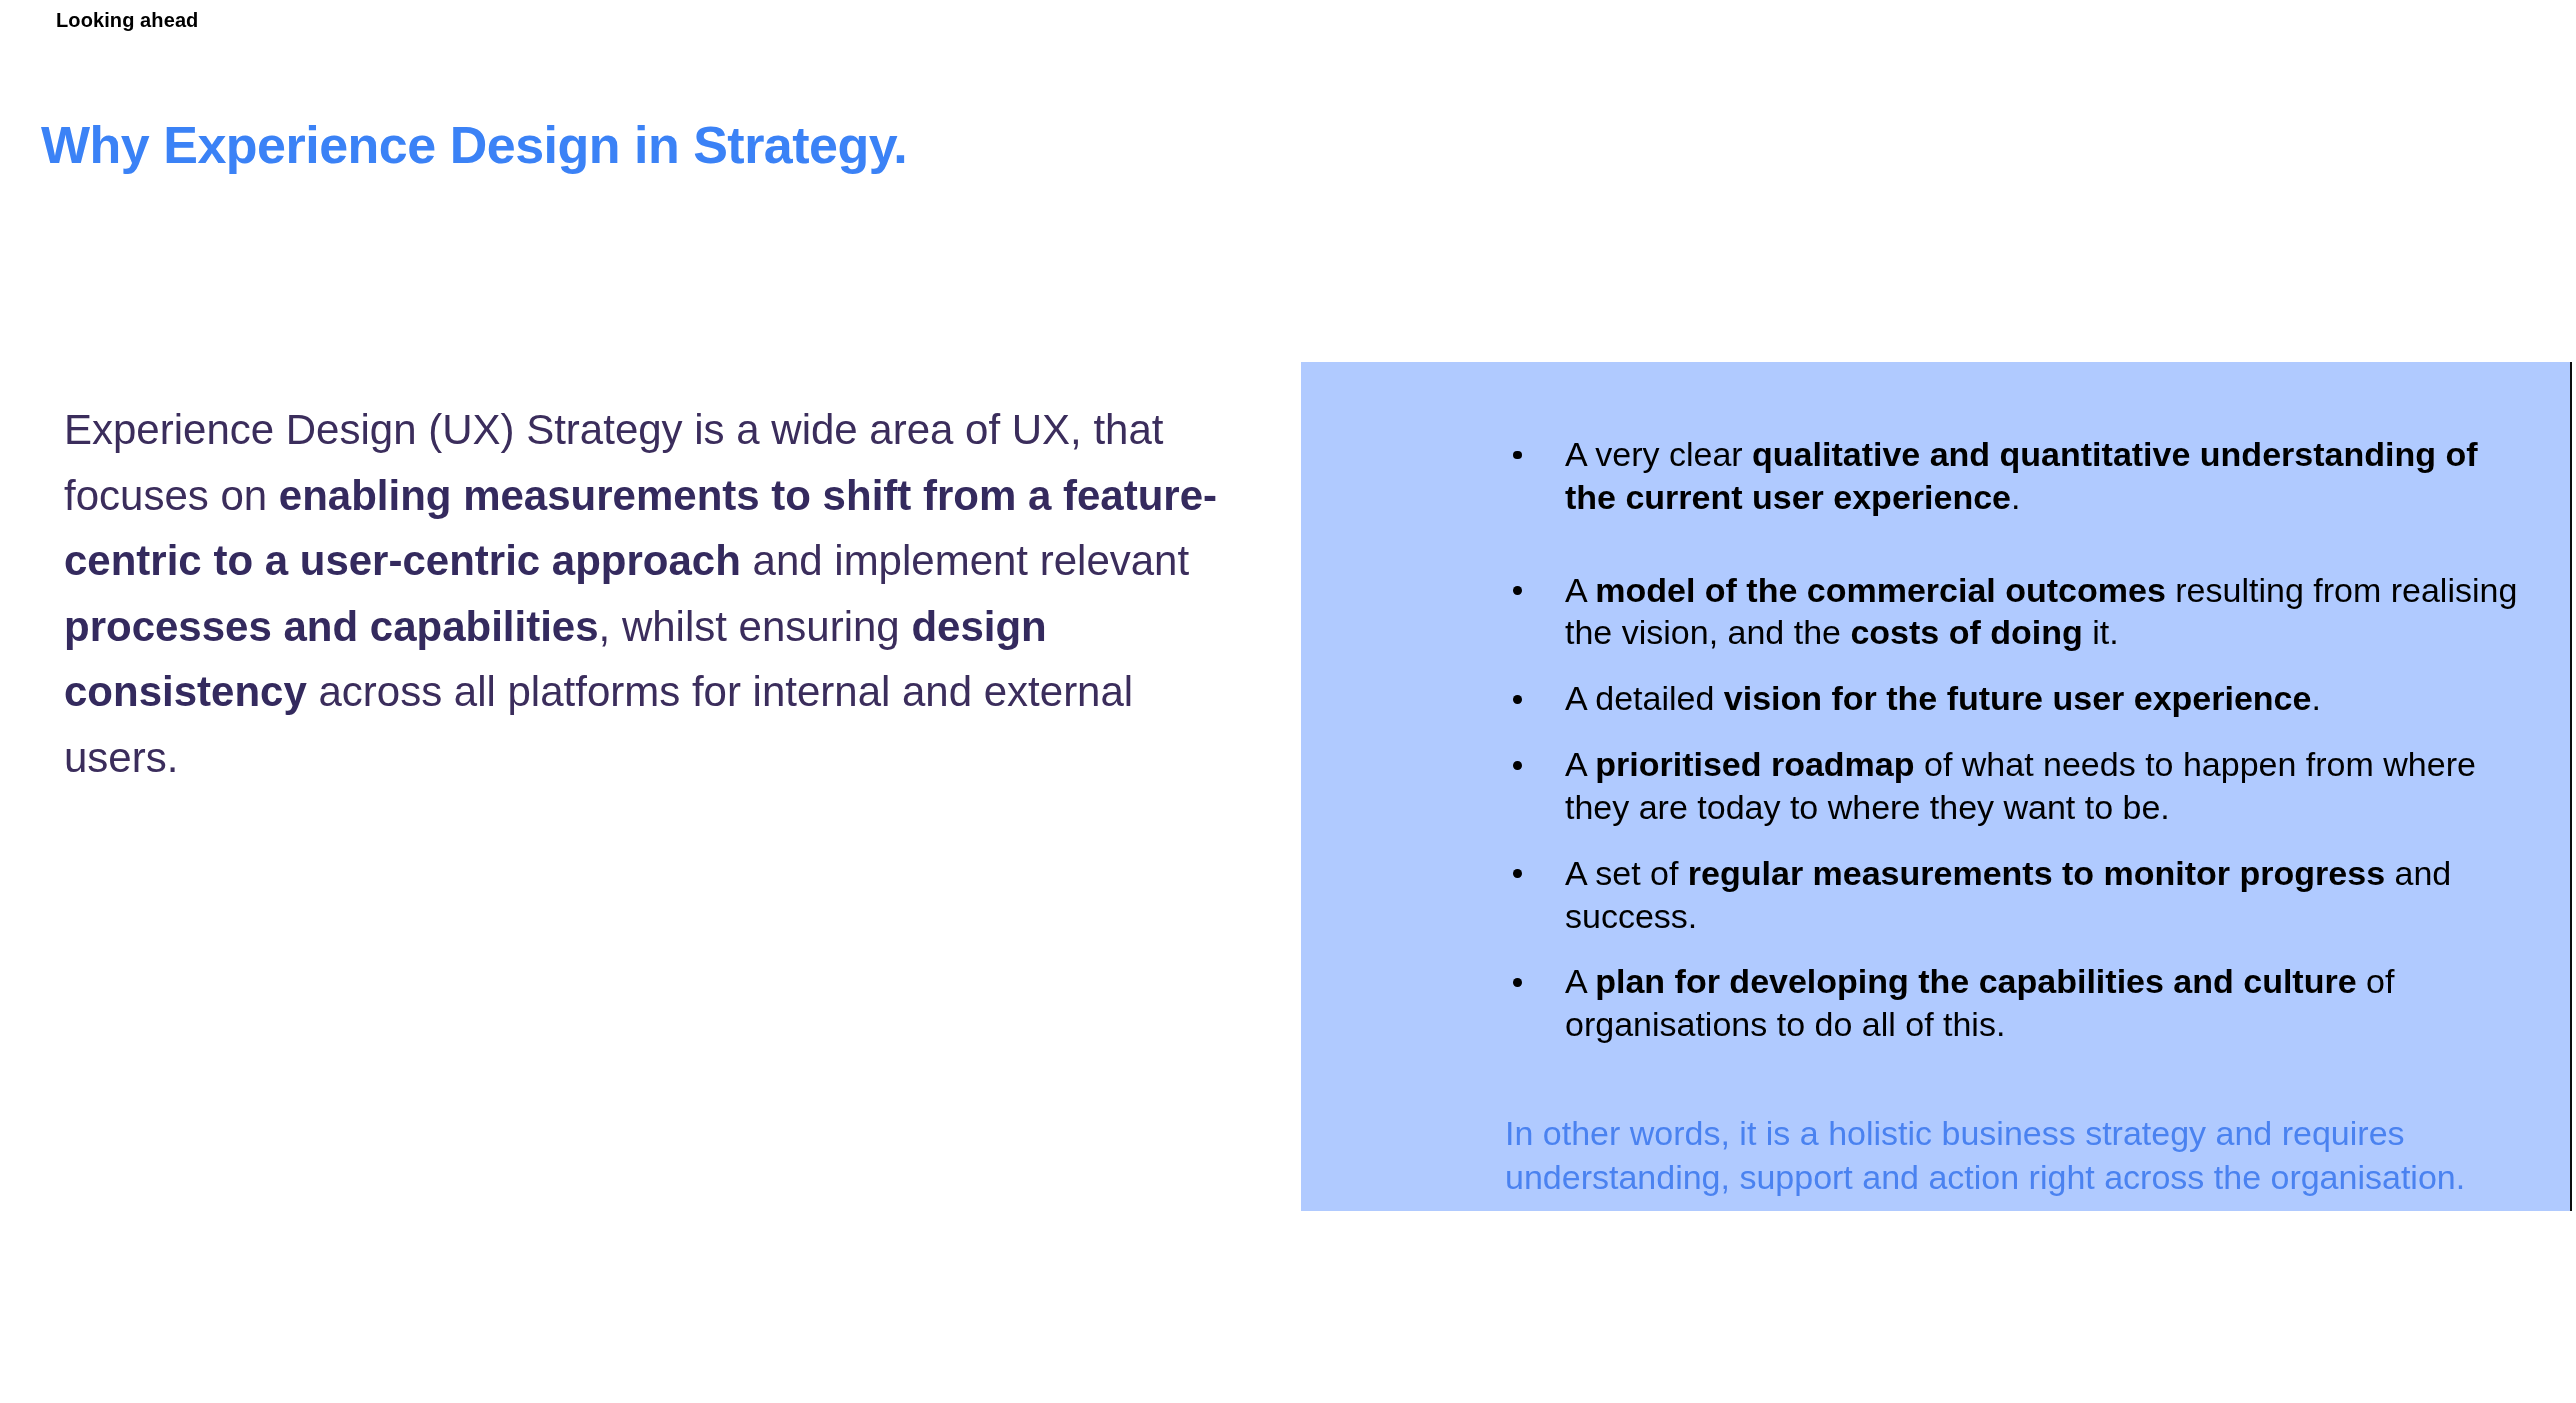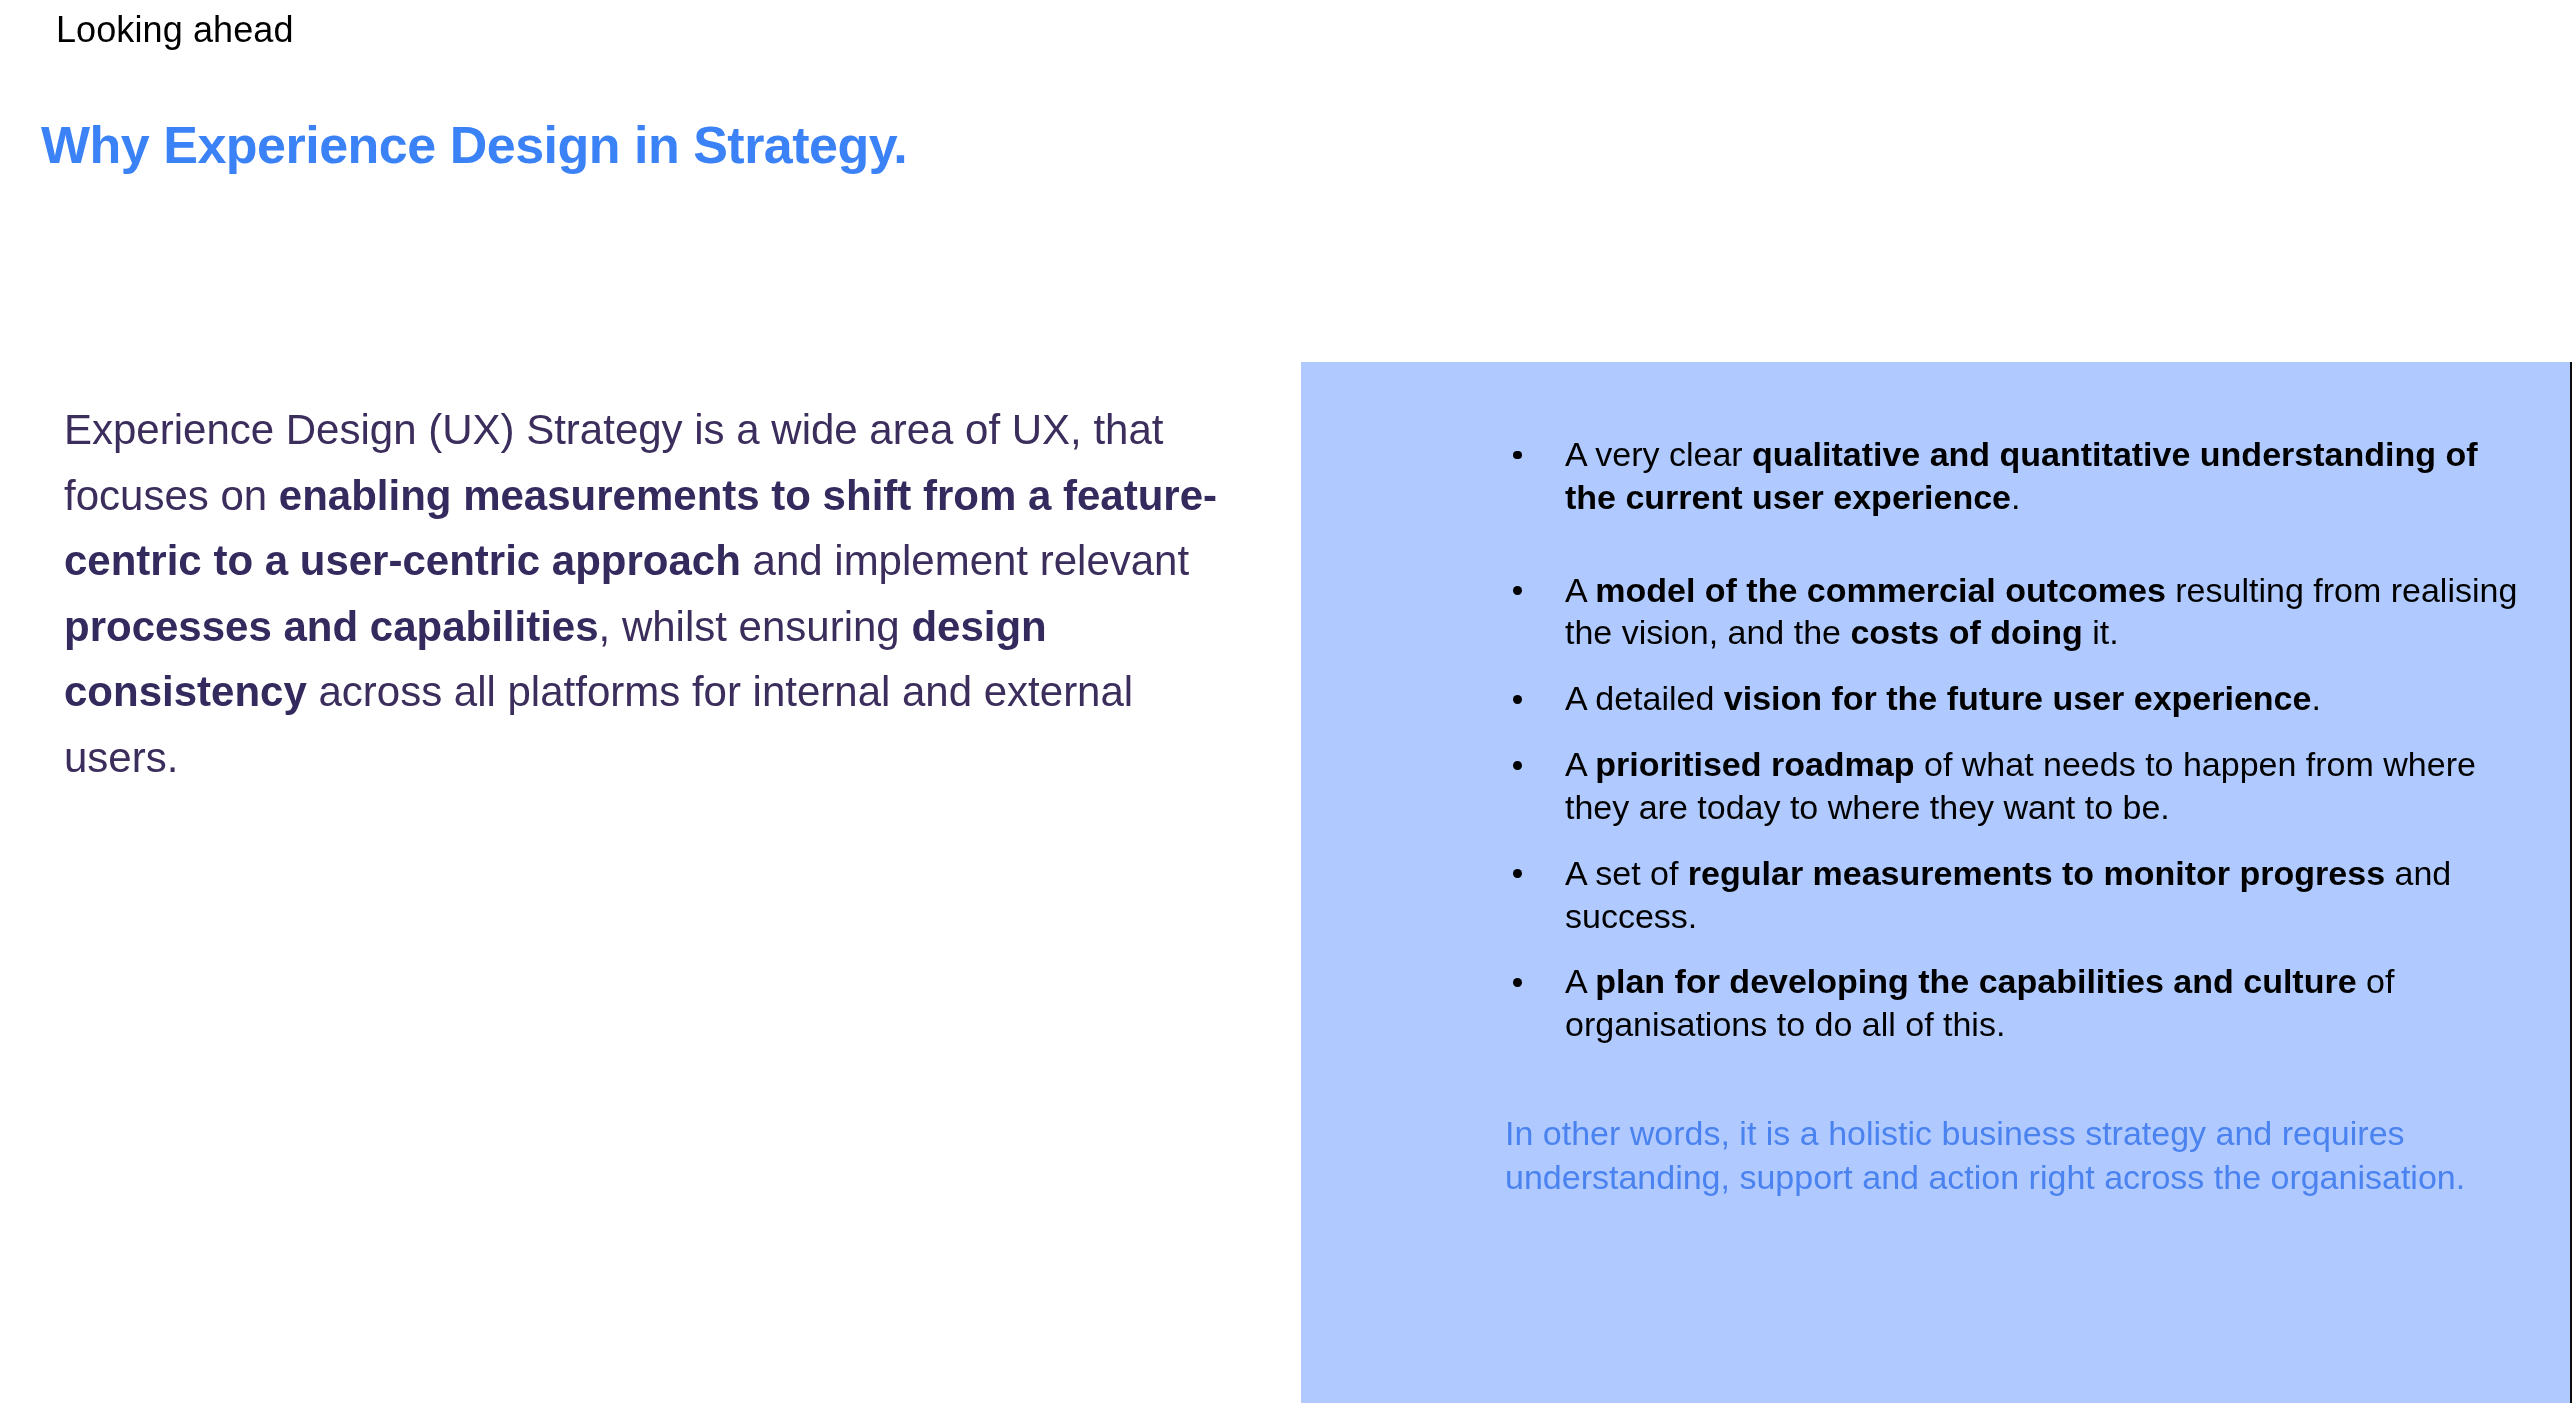--- a/index.html
+++ b/index.html
@@ -20,24 +20,24 @@
     position: absolute;
     inset: 0;
     background: #ffffff;
   }
 
   
   .kicker {
     position: absolute;
     left: 56px;
     top: 8.8px;
-    font-size: 36px;
+    font-size: 20px;
     line-height: 1.18;
     color: #000000;
-    font-weight: 400;
+    font-weight: 700;
     letter-spacing: 0.1px;
     white-space: nowrap;
   }
 
   
   .slide-title {
     position: absolute;
     left: 41px;
     top: 81px;
     font-size: 52px;
@@ -63,21 +63,21 @@
     font-weight: 700;
     color: #342a5e;
   }
 
   
   .panel {
     position: absolute;
     left: 1301px;
     top: 362px;
     width: 1271px;
-    height: 1041px;
+    height: 849px;
     background: #b0caff;
     box-sizing: border-box;
     border-right: 2.7px solid #0d0d0d;
   }
 
   .bullet-list {
     position: absolute;
     left: 204px;
     top: 71px;
     right: 49px;

